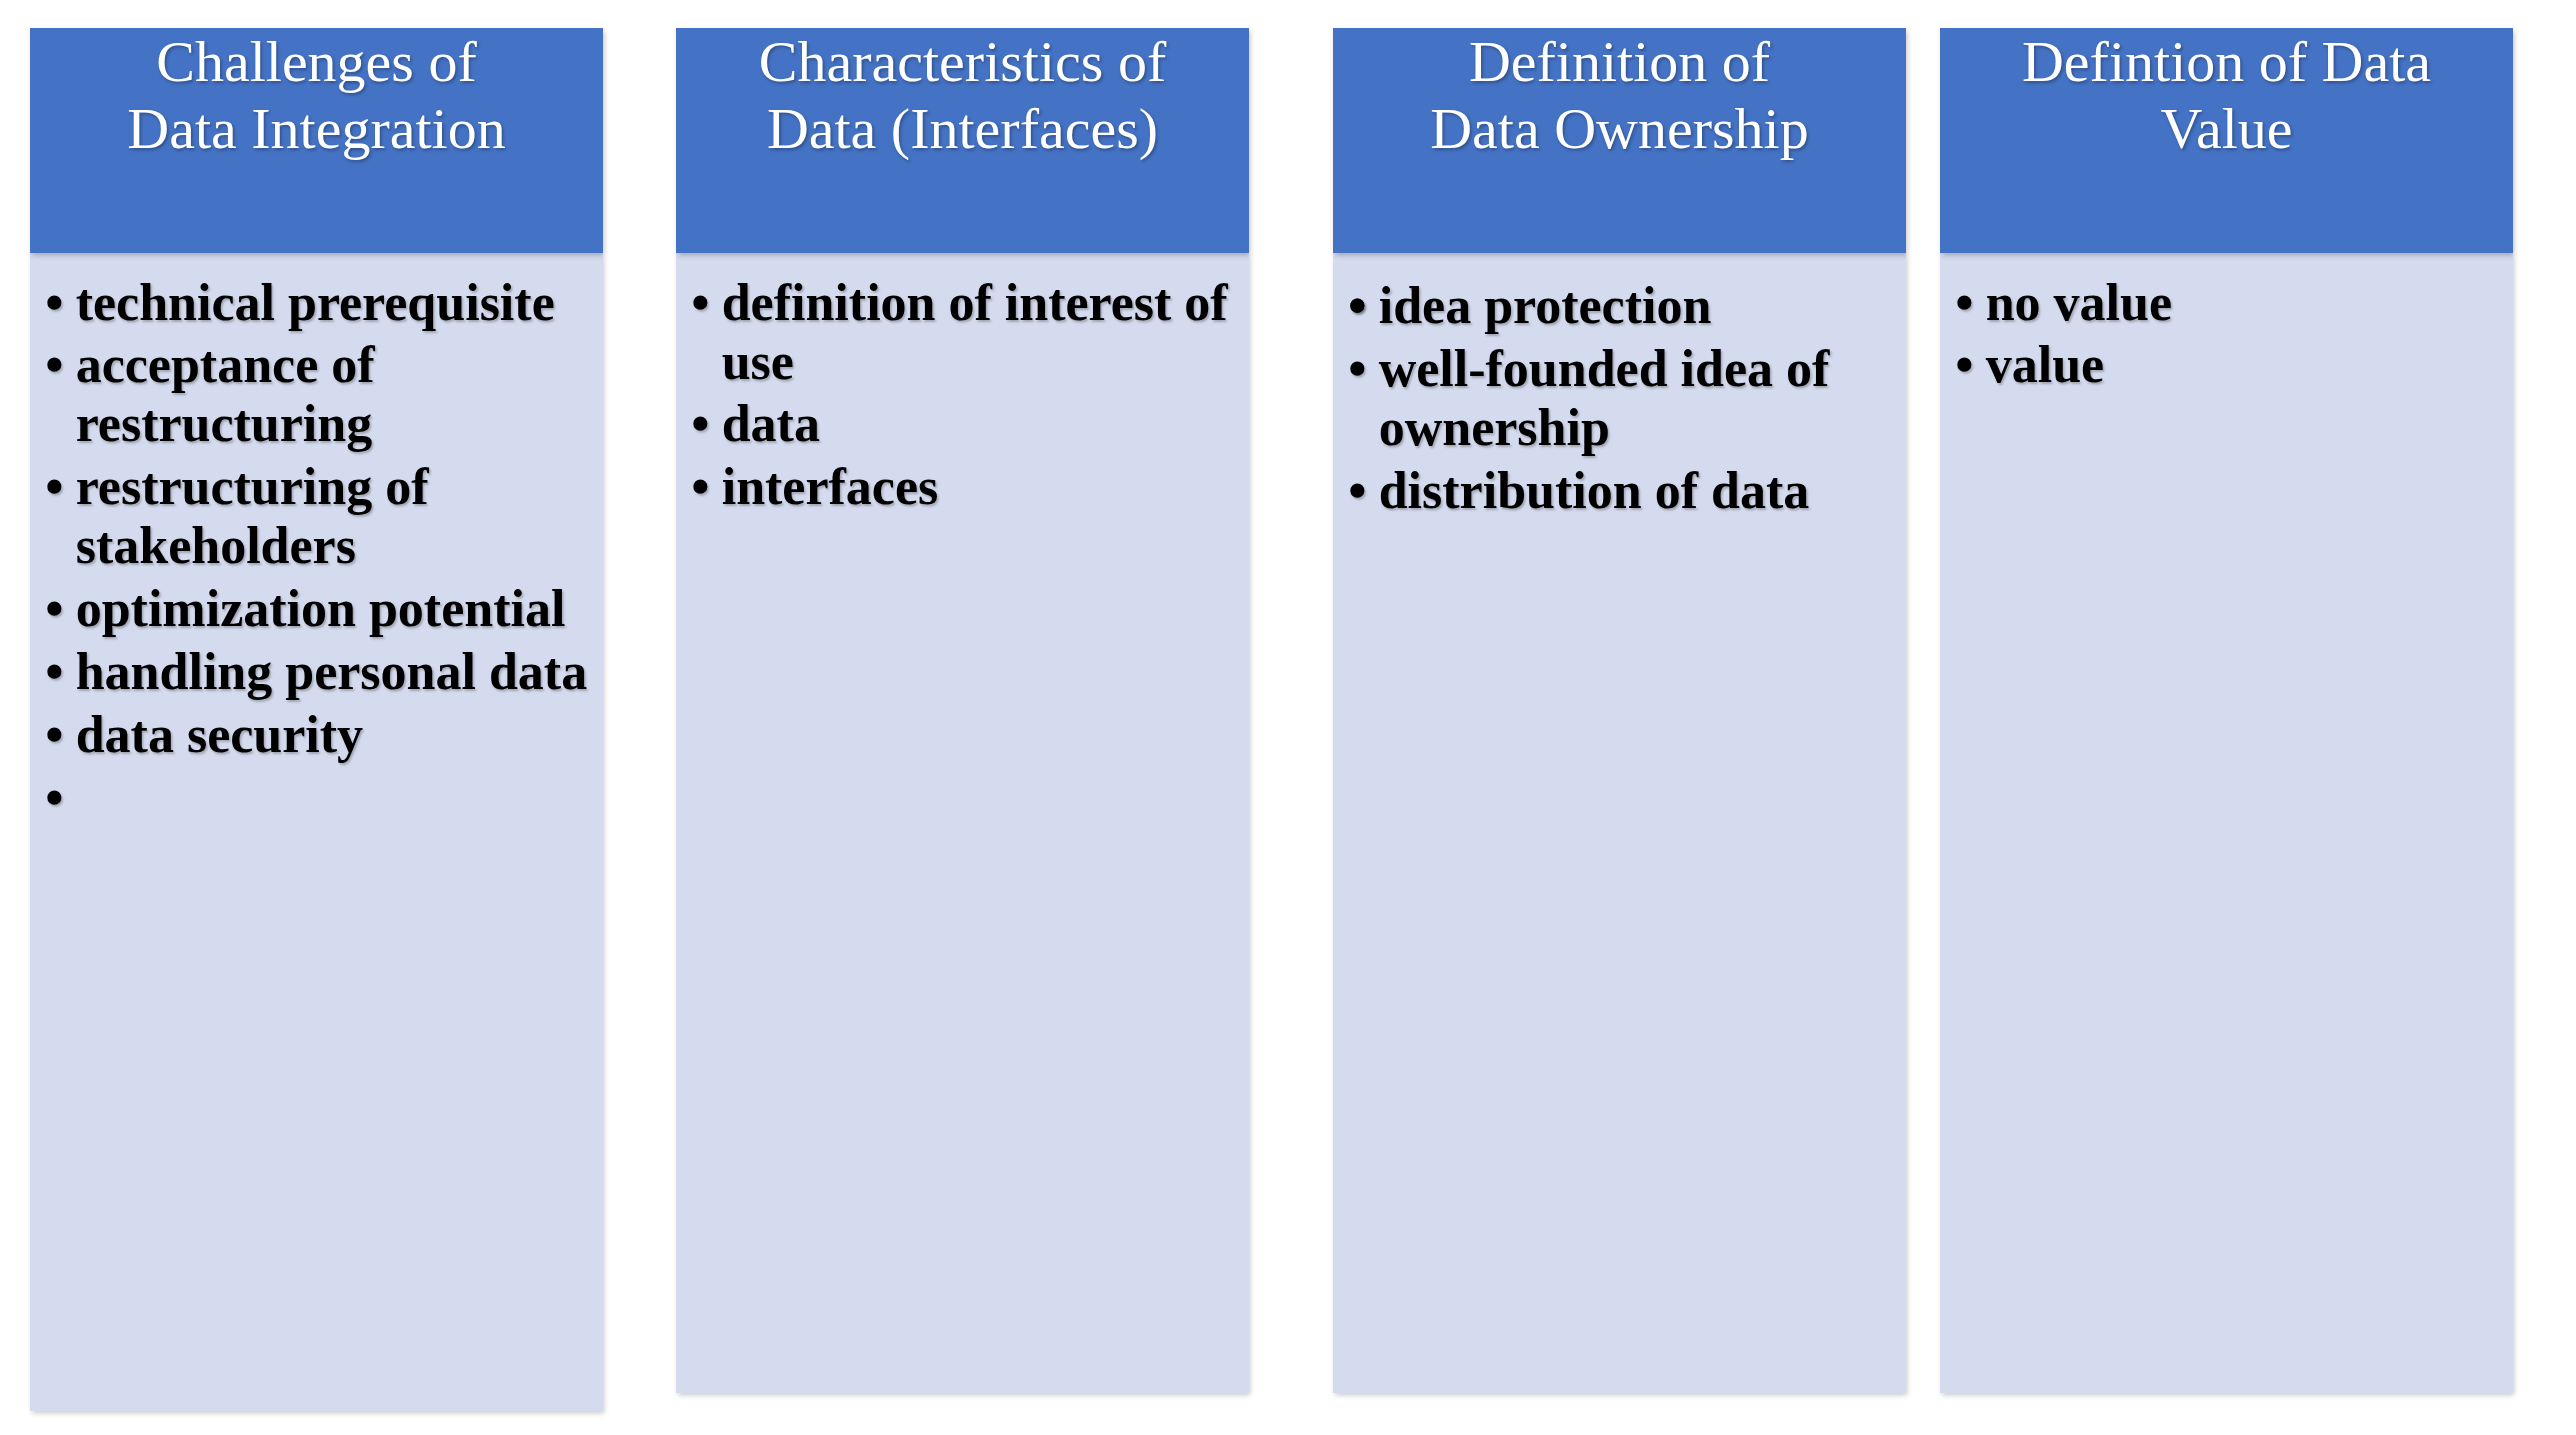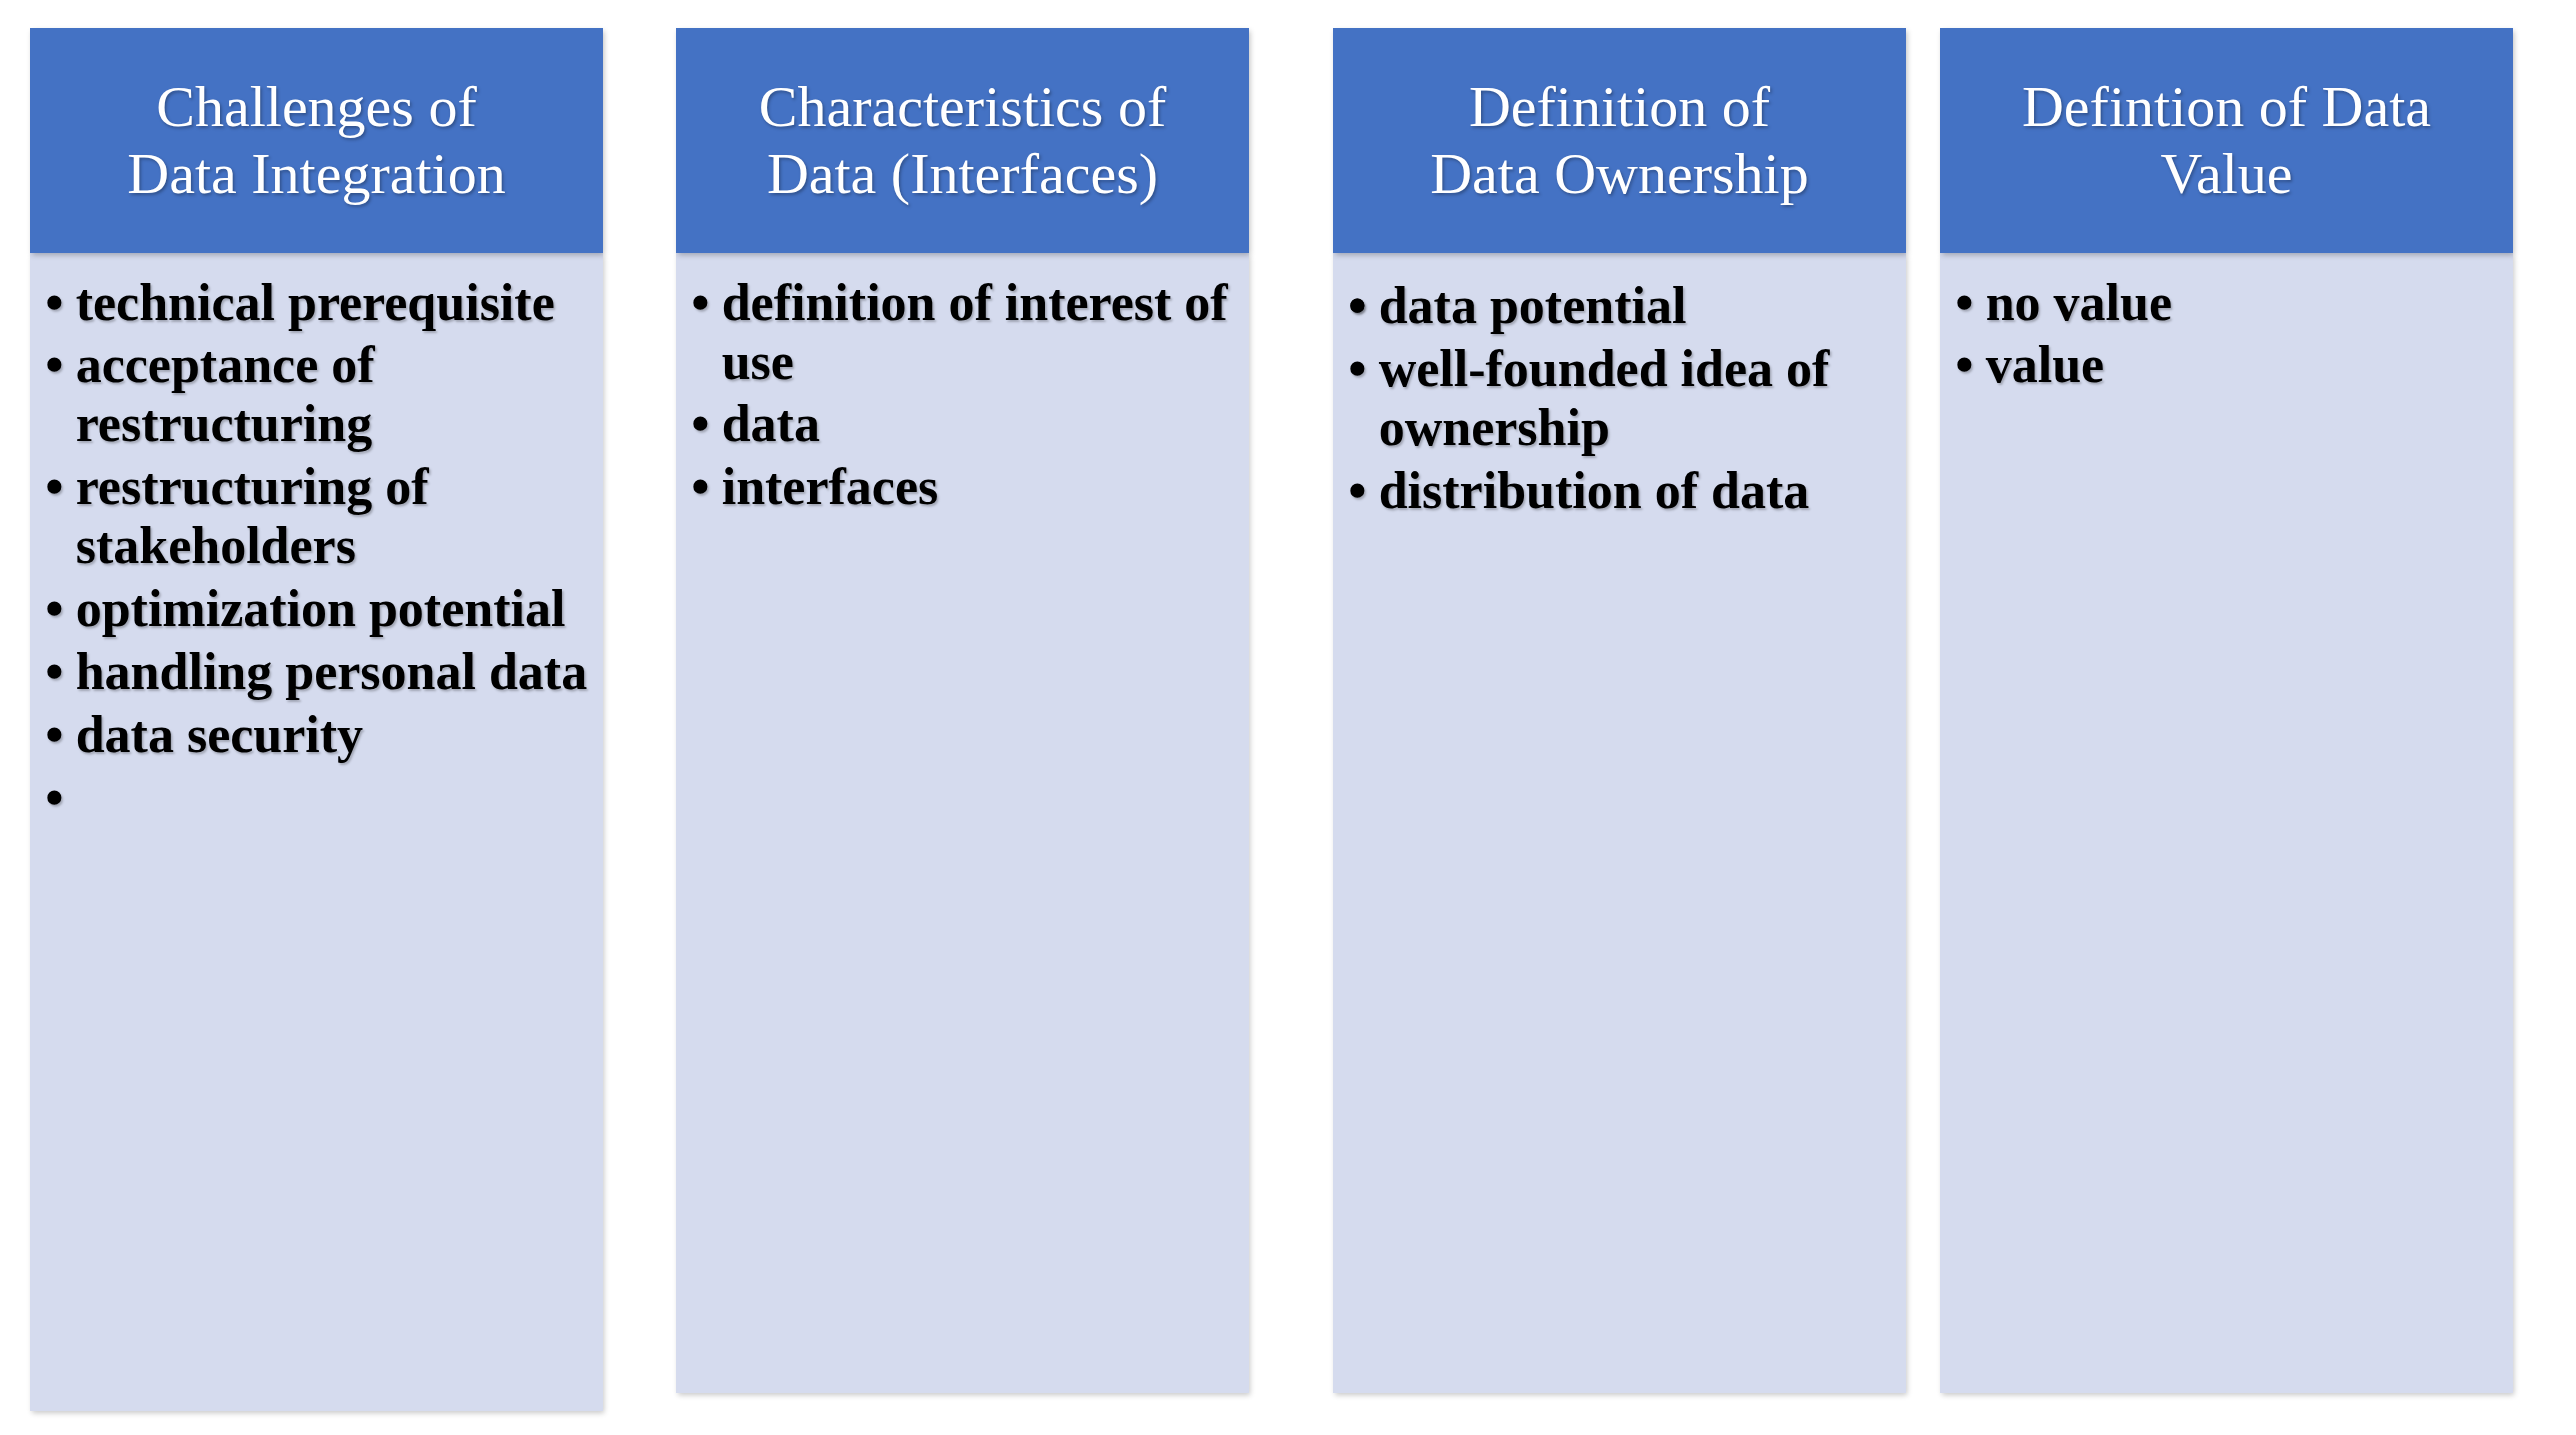--- a/index.html
+++ b/index.html
@@ -41,21 +41,20 @@
   .col-2 { width: 573px; margin-right: 34px; }
   .col-3 { width: 573px; margin-right: 4px; }
 
   .col-head {
     background: #4472C4;
     color: #FFFFFF;
     box-sizing: border-box;
     width: 100%;
     height: 225px;
     display: flex;
-    align-items: center;
     justify-content: center;
     text-align: center;
     font-family: "Liberation Serif", "DejaVu Serif", serif;
     font-weight: 400;
     font-size: 58px;
     line-height: 1.16;
     letter-spacing: 0px;
     padding: 0 13.8px;
     text-shadow: 1.5px 2.3px 3.1px rgba(0,0,0,0.30);
     box-shadow: 2.3px 3.1px 5.4px rgba(0,0,0,0.25);
@@ -141,21 +140,21 @@
   </div>
 
   <div class="column col-2">
     <div class="col-head">
       <span>Definition of
 Data Ownership</span>
     </div>
     <div class="col-body short">
       <ul class="bullets">
         <li><span class="dot">•</span></li>
-        <li><span class="dot">•</span><span>data potential</span></li>
+        <li><span class="dot">•</span><span>idea protection</span></li>
         <li><span class="dot">•</span><span>well-founded idea of ownership</span></li>
         <li><span class="dot">•</span><span>distribution of data</span></li>
       </ul>
     </div>
   </div>
 
   <div class="column col-3">
     <div class="col-head">
       <span>Defintion of Data
 Value</span>

